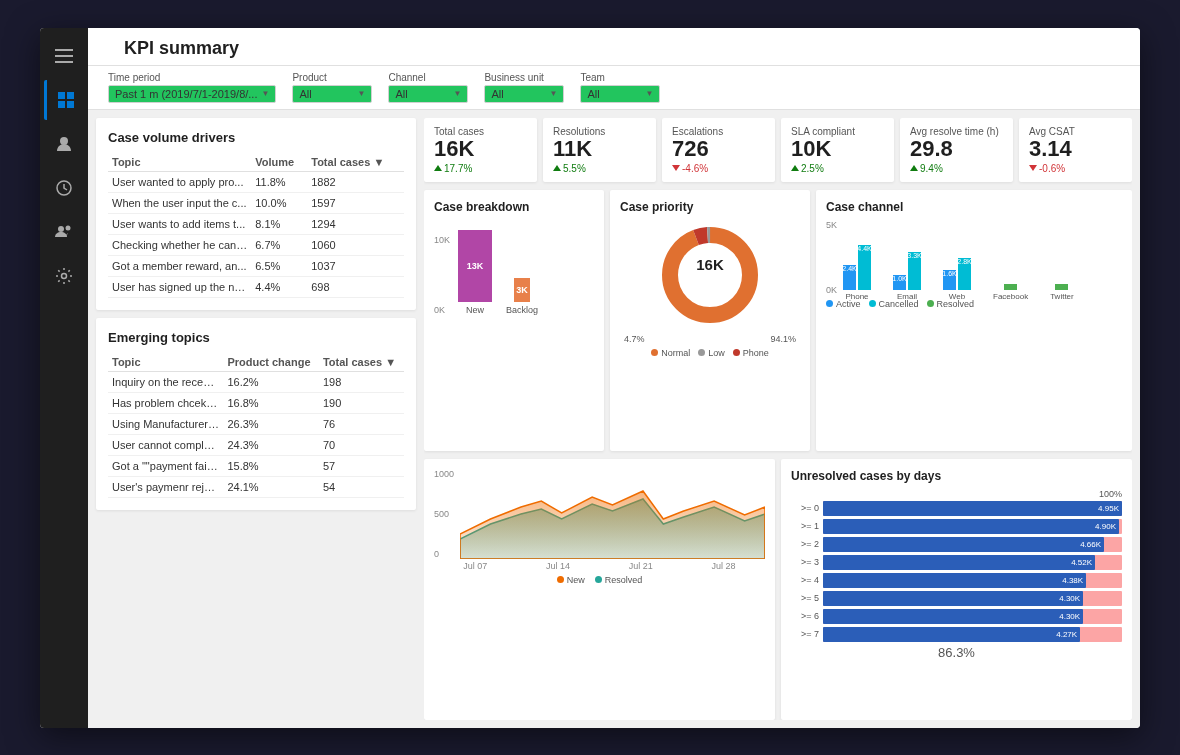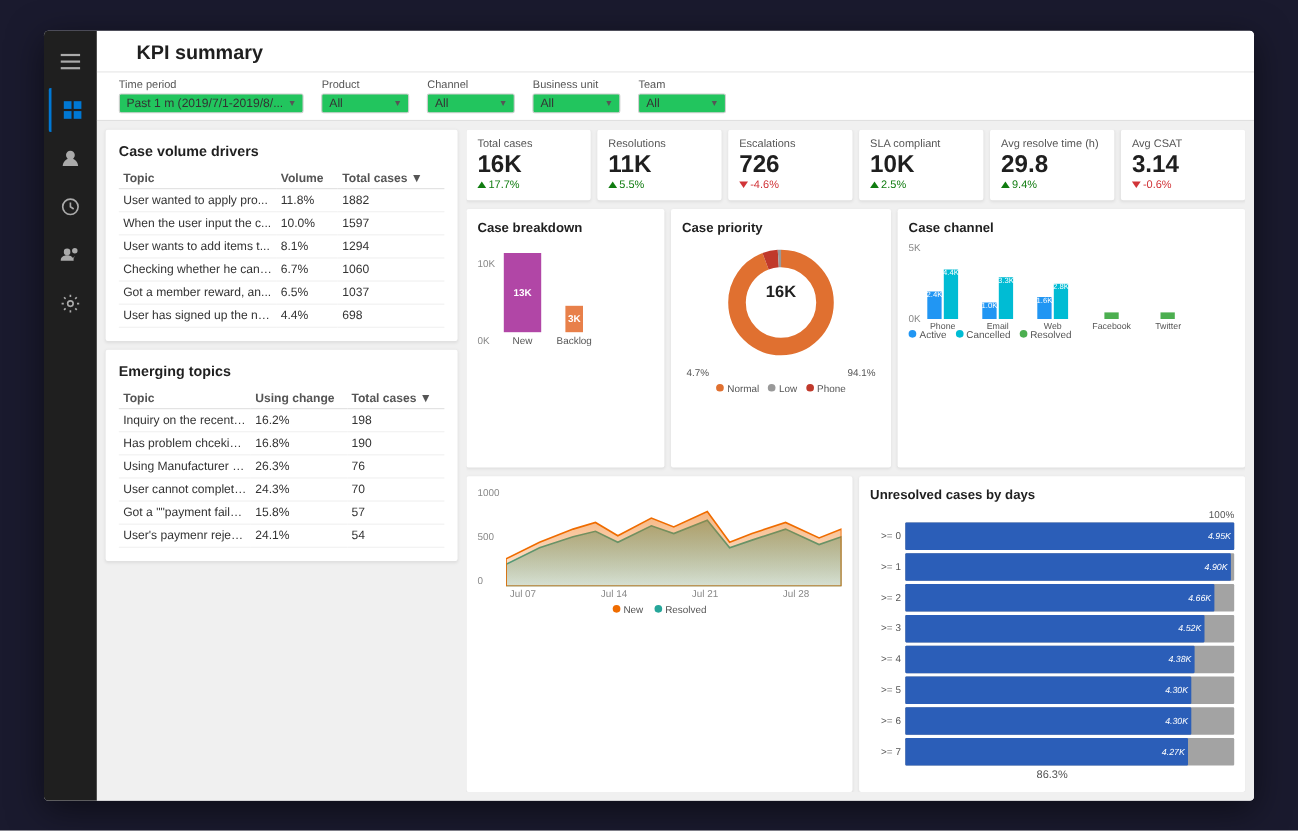--- a/index.html
+++ b/index.html
@@ -71,21 +71,21 @@
     .chart-card.tracking { flex: 1; }
     .chart-card.unresolved { flex: 1; }
     
     
     .donut-wrap { display: flex; justify-content: center; align-items: center; position: relative; margin: 4px 0; }
     .donut-legend { display: flex; gap: 8px; justify-content: center; margin-top: 4px; flex-wrap: wrap; }
     .legend-item { display: flex; align-items: center; gap: 3px; font-size: 9px; color: #555; }
     .legend-dot { width: 7px; height: 7px; border-radius: 50%; flex-shrink: 0; }
     .h-bar-row { display: flex; align-items: center; gap: 4px; margin-bottom: 3px; }
     .h-bar-label { font-size: 9px; color: #555; width: 28px; text-align: right; flex-shrink: 0; }
-    .h-bar-track { flex: 1; background: #a3a3a3; height: 25px; position: relative; border-radius: 1px; font-style: italic; }
+    .h-bar-track { flex: 1; background: #fca5a5; height: 15px; position: relative; border-radius: 1px; }
     .h-bar-fill { height: 100%; background: #2b5eb8; border-radius: 1px; display: flex; align-items: center; justify-content: flex-end; padding-right: 3px; }
     .h-bar-val { font-size: 8px; color: #fff; }
     
     
     .channel-legend { display: flex; gap: 8px; margin-top: 4px; flex-wrap: wrap; }
     
     
     .tracking-legend { display: flex; gap: 10px; justify-content: center; margin-top: 4px; }
     
     
@@ -232,21 +232,21 @@
               </tbody>
           </table>
         </div>
 
         <div class="card">
           <div class="card-title">Emerging topics</div>
           <table class="data-table">
             <thead>
               <tr>
                 <th>Topic</th>
-                <th>Using change</th>
+                <th>Product change</th>
                 <th class="sort">Total cases ▼</th>
               </tr>
             </thead>
             <tbody id="emerging-topics-body">
                 <tr>
                   <td style="max-width:110px;overflow:hidden;text-overflow:ellipsis;">Inquiry on the recent deal...</td>
                   <td>16.2%</td>
                   <td>198</td>
                 </tr>
                 <tr>
@@ -577,21 +577,21 @@
   </div>
                 <div class="h-bar-row">
     <div class="h-bar-label">&gt;= 7</div>
     <div class="h-bar-track">
       <div class="h-bar-fill" style="width:86%;">
         <span class="h-bar-val">4.27K</span>
       </div>
     </div>
   </div>
               </div>
-            <div style="font-size:10px;color:#555;text-align:center;margin-top:2px;">
+            <div style="font-size:13px;color:#555;text-align:center;margin-top:2px;">
               <span>86.3%</span>
             </div>
           </div>
         </div>
       </div>
     </div>
   </div>
 </div>
 
 </body></html>

